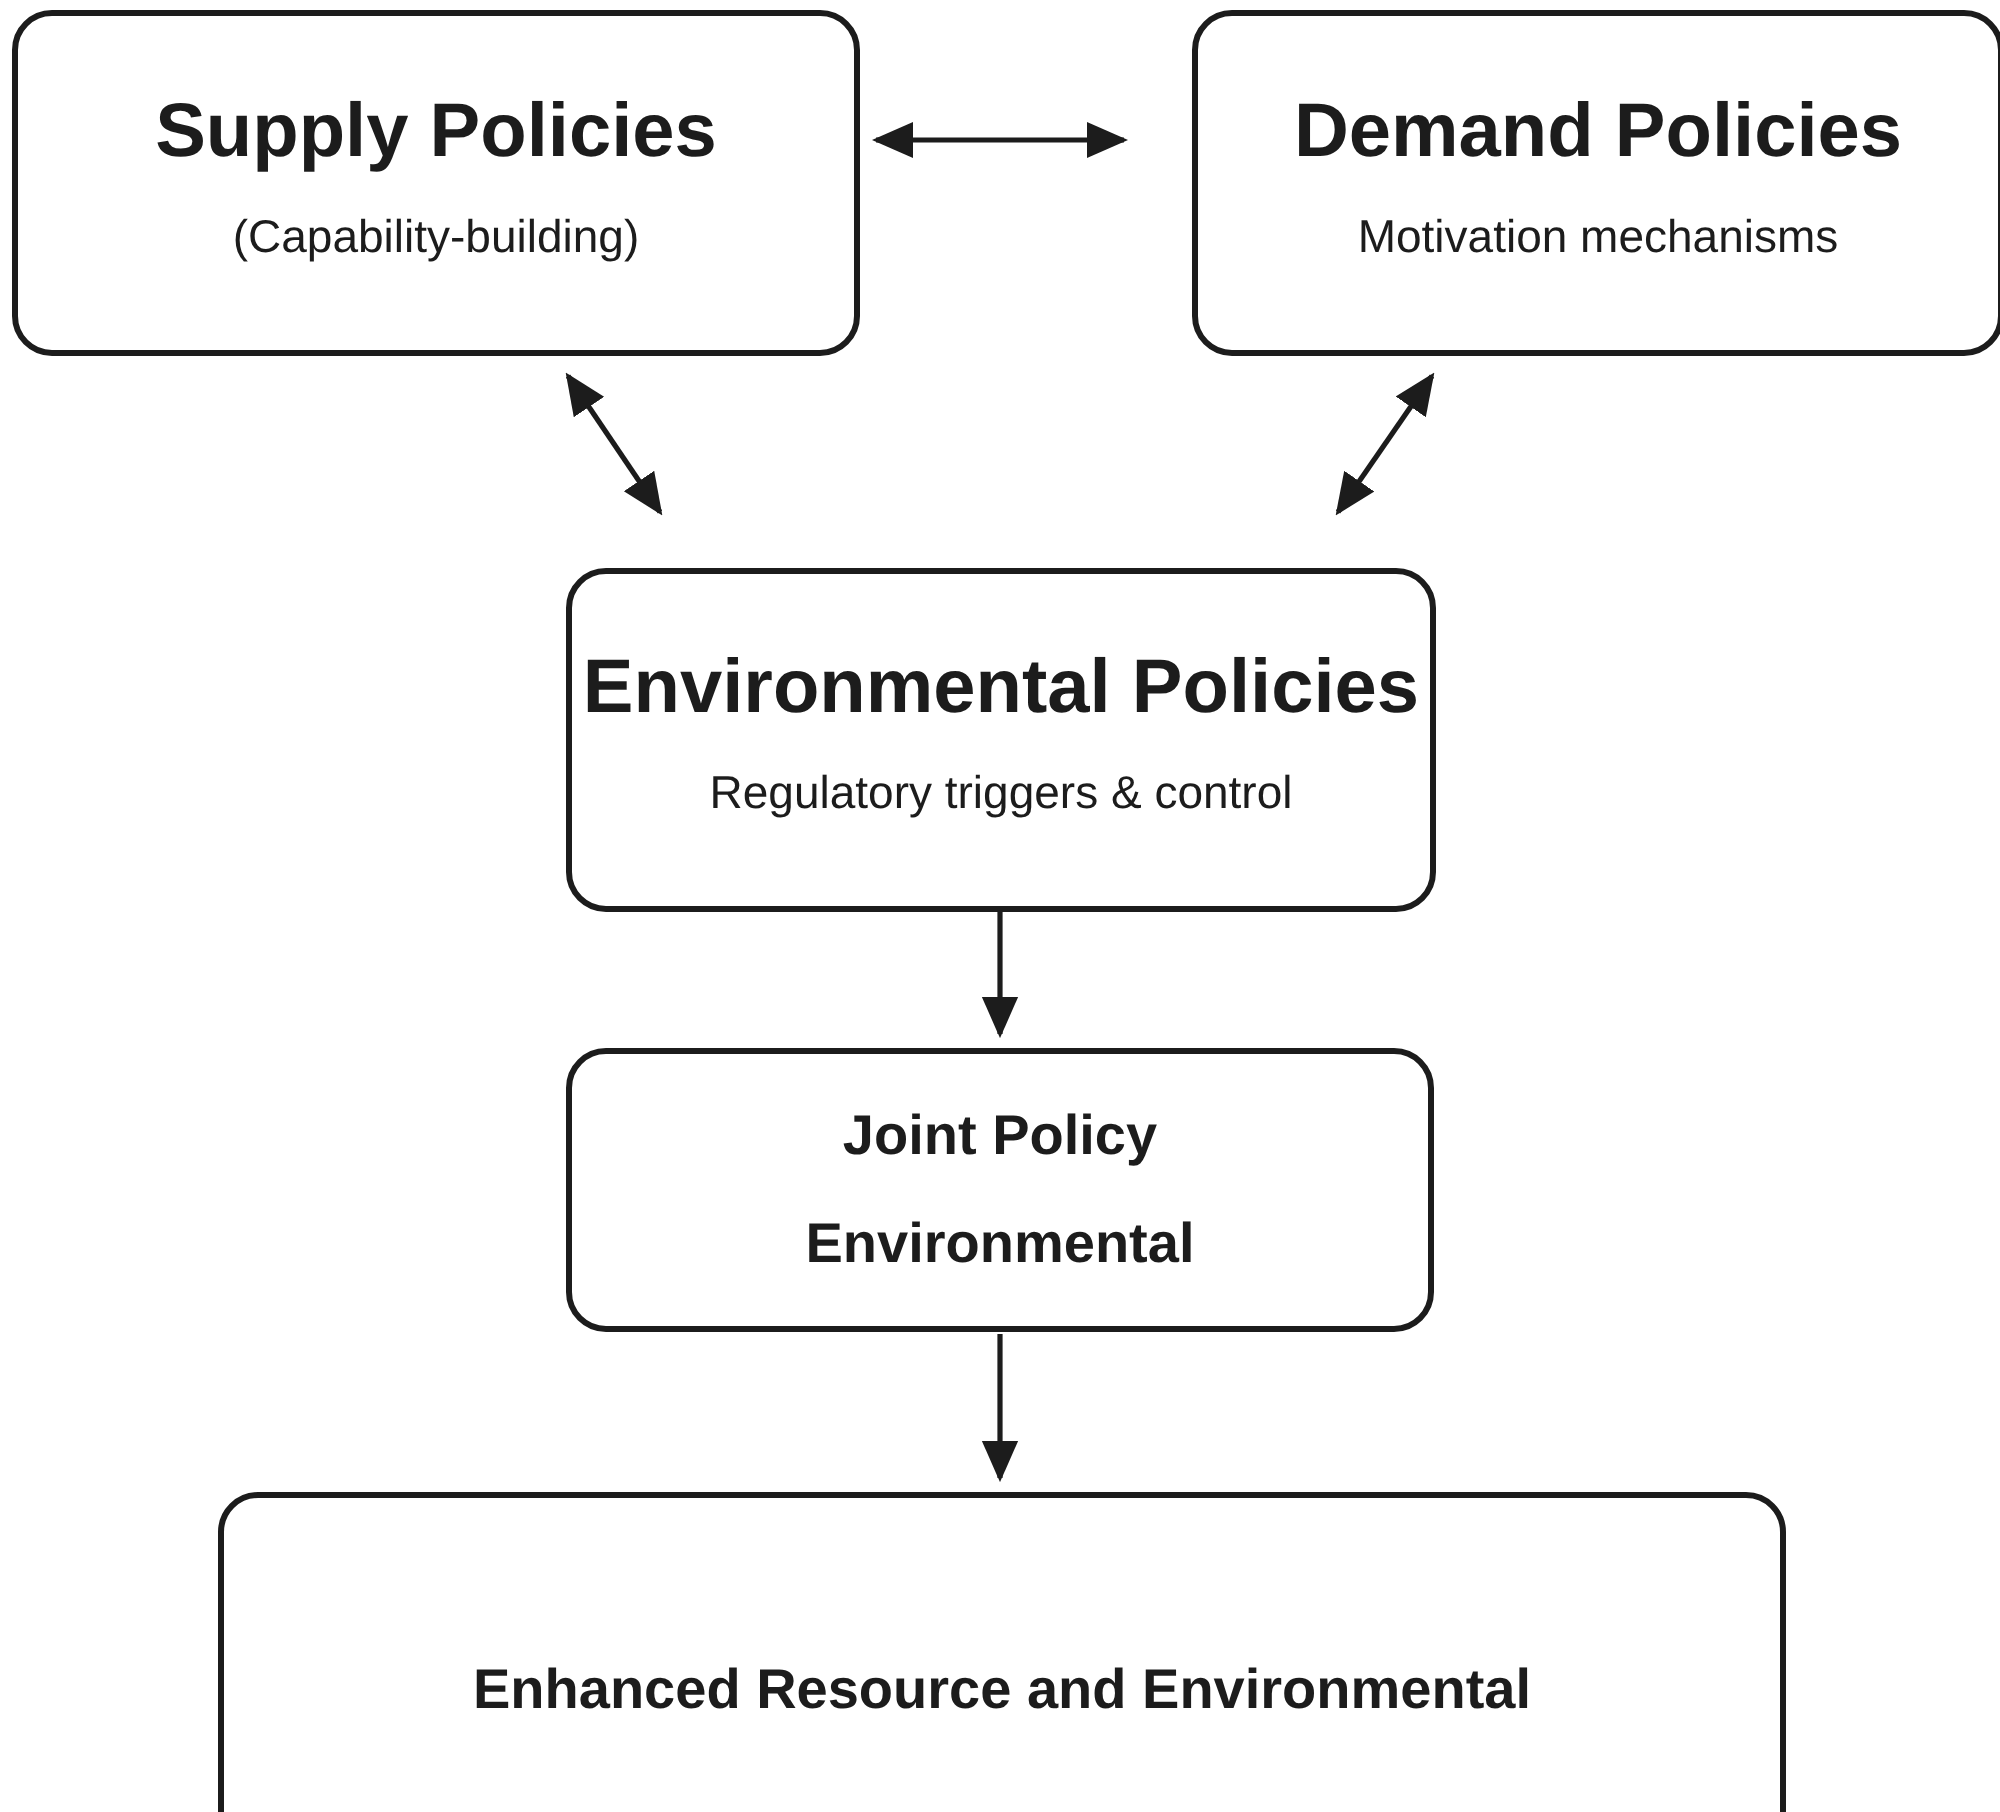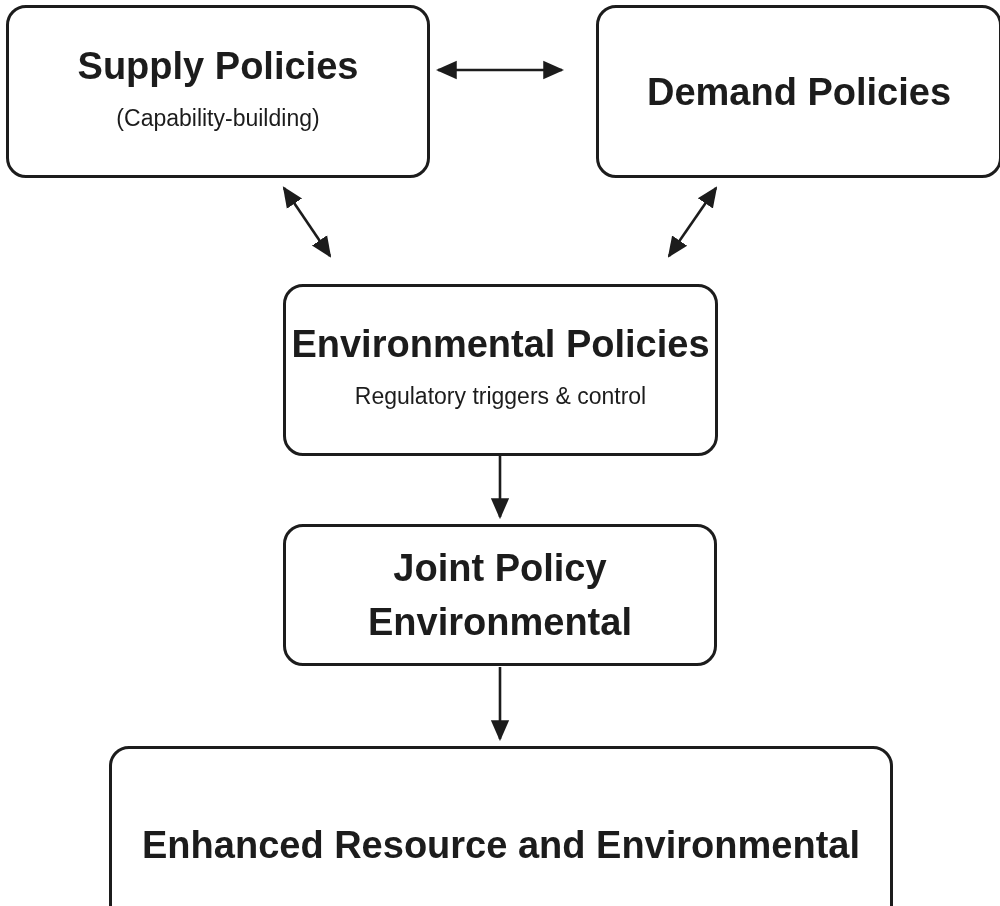--- a/index.html
+++ b/index.html
@@ -35,21 +35,21 @@
     white-space: nowrap;
   }
   .node .subtitle {
     font-weight: normal;
     font-size: 23px;
     line-height: 52px;
     white-space: nowrap;
   }
   .node .title-line {
     font-weight: bold;
-    font-size: 38px;
+    font-size: 28px;
     line-height: 54px;
     white-space: nowrap;
   }
   #node-supply        { left: 6px;   top: 5px;   width: 424px; height: 173px; }
   #node-demand        { left: 596px; top: 5px;   width: 406px; height: 173px; }
   #node-environmental { left: 283px; top: 268px; width: 435px; height: 172px; margin-top: 16px; }
   #node-joint         { left: 283px; top: 524px; width: 434px; height: 142px; }
   #node-recc          { left: 109px; top: 746px; width: 784px; height: 198px; }
   .arrow-layer {
     position: absolute;
@@ -86,20 +86,21 @@
     <line x1="500" y1="667" x2="500" y2="739" marker-end="url(#ah)"></line>
   </svg>
 
   <div class="node" id="node-supply">
     <div class="title">Supply Policies</div>
     <div class="subtitle">(Capability-building)</div>
   </div>
 
   <div class="node" id="node-demand">
     <div class="title">Demand Policies</div>
+    <div class="subtitle">Motivation mechanisms</div>
   </div>
 
   <div class="node" id="node-environmental">
     <div class="title">Environmental Policies</div>
     <div class="subtitle">Regulatory triggers &amp; control</div>
   </div>
 
   <div class="node" id="node-joint">
     <div class="title-line">Joint Policy</div>
     <div class="title-line">Environmental</div>

